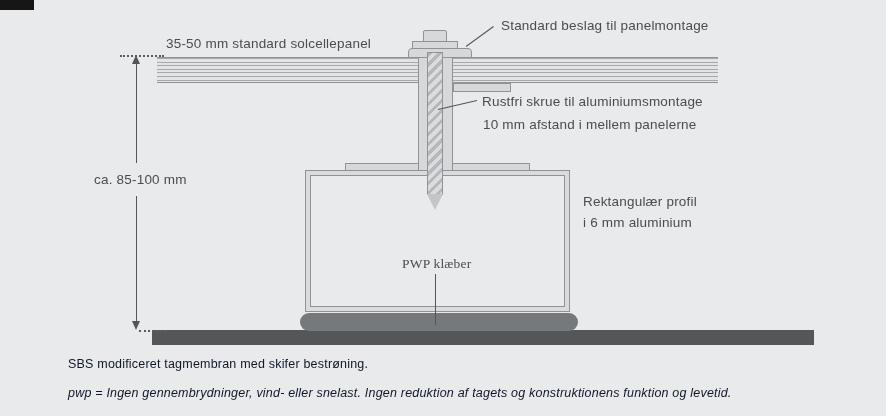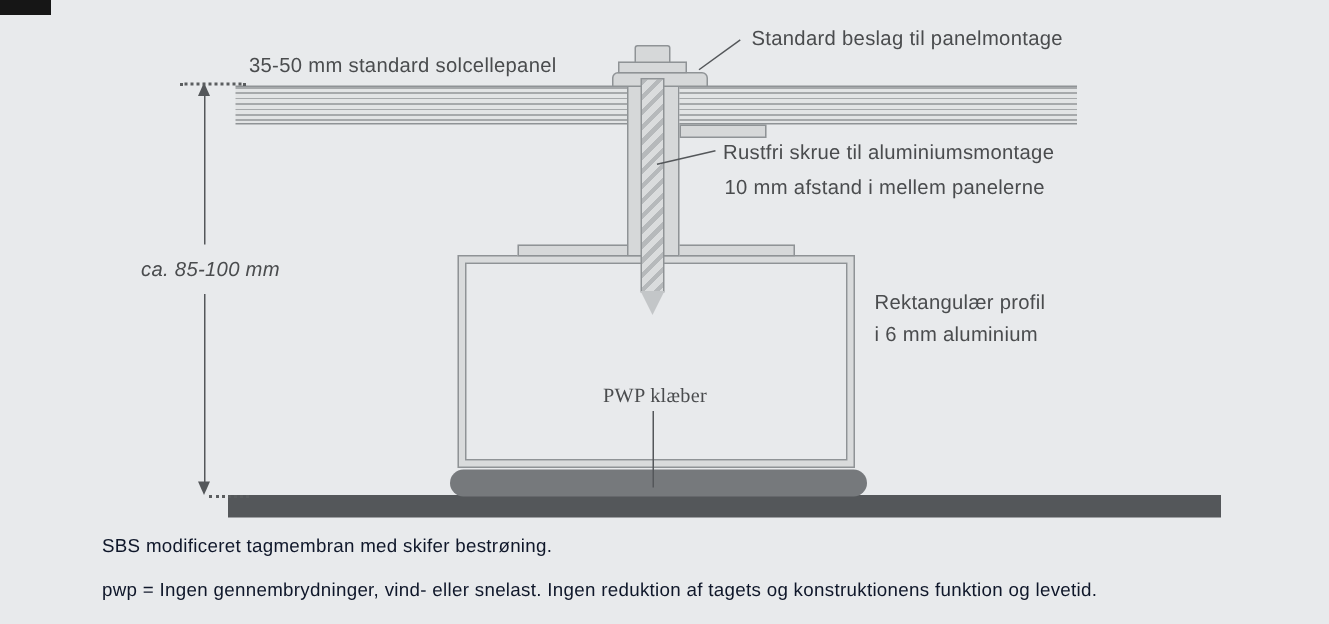--- a/index.html
+++ b/index.html
@@ -113,32 +113,32 @@
 
   <div class="abs screw-shaft"></div>
   <div class="abs screw-tip"></div>
 
   <div class="abs dim-seg topseg"></div>
   <div class="abs dim-seg botseg"></div>
   <div class="abs arrow-up"></div>
   <div class="abs arrow-down"></div>
   <div class="abs dotted top"></div>
   <div class="abs dotted bottom"></div>
-  <div class="lbl" style="left:94px;top:172px;font-style:italic;">ca. 85-100 mm</div>
+  <div class="lbl" style="left:94px;top:172px;">ca. 85-100 mm</div>
 
   <div class="abs leader bracket"></div>
   <div class="abs leader screw"></div>
   <div class="abs leader adhesive-v"></div>
 
   <div class="lbl" style="left:166px;top:36px;">35-50 mm standard solcellepanel</div>
   <div class="lbl" style="left:482px;top:94px;">Rustfri skrue til aluminiumsmontage</div>
   <div class="lbl" style="left:501px;top:18px;">Standard beslag til panelmontage</div>
   <div class="lbl" style="left:483px;top:117px;text-align:center;">10 mm afstand i mellem panelerne</div>
   <div class="lbl" style="left:583px;top:192px;line-height:1.55;">
     <div>Rektangulær profil</div>
     <div>i 6 mm aluminium</div>
   </div>
   <div class="lbl" style="left:402px;top:256px;font-family:Liberation Serif, serif;">PWP klæber</div>
 
   <div class="cap" style="left:68px;top:357px;">SBS modificeret tagmembran med skifer bestrøning.</div>
-  <div class="cap" style="left:68px;top:386px;">pwp = Ingen gennembrydninger, vind- eller snelast. Ingen reduktion af tagets og konstruktionens funktion og levetid.</div>
+  <div class="cap" style="left:68px;top:386px;font-style:italic;">pwp = Ingen gennembrydninger, vind- eller snelast. Ingen reduktion af tagets og konstruktionens funktion og levetid.</div>
 
 </div>
 
 </body></html>

